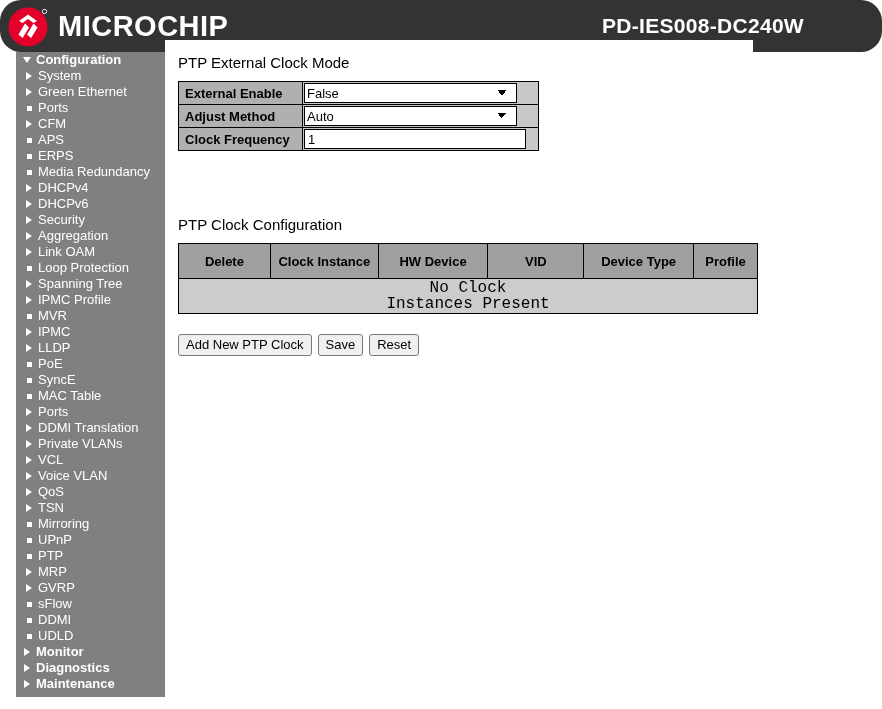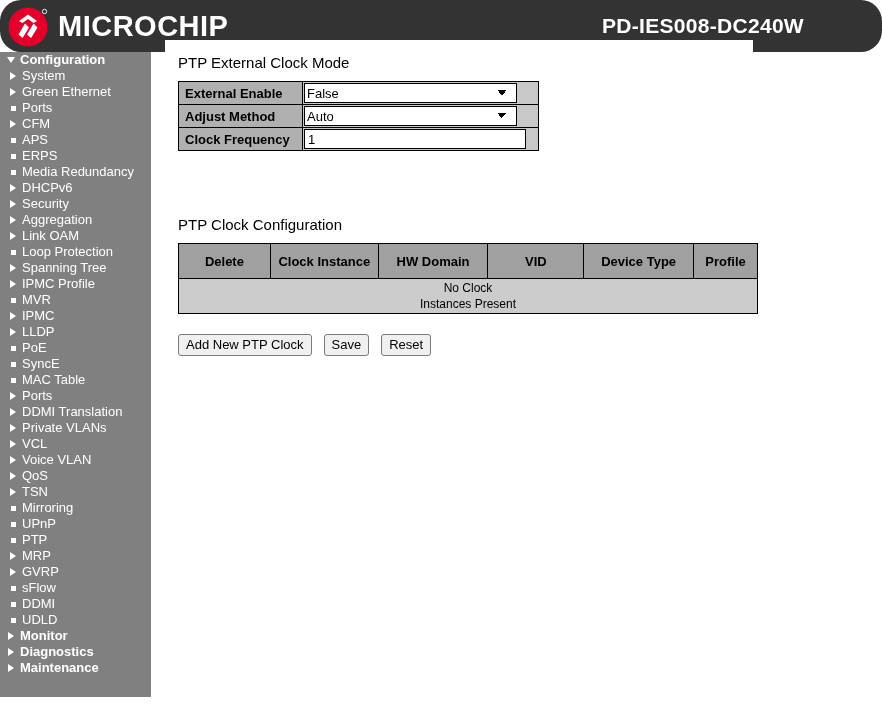--- a/index.html
+++ b/index.html
@@ -39,21 +39,21 @@
     right: 78px; top: 14px;
     color: #ffffff;
     font-size: 21px;
     font-weight: bold;
     letter-spacing: 0.3px;
   }
 
   
   #sidebar {
     position: absolute;
-    left: 0; top: 52px;
+    left: 16px; top: 52px;
     width: 151px; height: 645px;
     background: #808080;
     overflow: hidden;
   }
   .nav-item {
     position: relative;
     height: 16px;
     line-height: 16px;
     color: #ffffff;
     font-size: 13px;
@@ -185,34 +185,35 @@
     color: #000000;
     text-align: center;
     height: 35px;
     padding: 0 4px;
     line-height: 15px;
   }
   #clock-table td.empty-cell {
     background: #cccccc;
     border: 1px solid #000000;
     border-top: none;
-    font-size: 12px;
+    font-size: 16px;
     color: #000000;
     text-align: center;
     height: 34px;
     line-height: 16px;
     padding: 1px 0;
+    font-family: Liberation Mono, monospace;
   }
 
   
   #btn-row {
     position: absolute;
     left: 13px; top: 294px;
     display: flex;
-    gap: 12px;
+    gap: 6px;
   }
   button.ui-btn {
     font-size: 13px;
     font-family: "Liberation Sans", sans-serif;
     color: #000000;
     background: #f0f0f0;
     border: 1px solid #7a7a7a;
     border-radius: 3px;
     padding: 3px 7px;
     height: 22px;
@@ -243,20 +244,21 @@
 
 <nav id="sidebar">
     <div class="nav-item top withicon"><span class="arrow-d"></span><span>Configuration</span></div>
     <div class="nav-item child"><span class="arrow-r"></span><span>System</span></div>
     <div class="nav-item child"><span class="arrow-r"></span><span>Green Ethernet</span></div>
     <div class="nav-item child"><span class="bullet-sq"></span><span>Ports</span></div>
     <div class="nav-item child"><span class="arrow-r"></span><span>CFM</span></div>
     <div class="nav-item child"><span class="bullet-sq"></span><span>APS</span></div>
     <div class="nav-item child"><span class="bullet-sq"></span><span>ERPS</span></div>
     <div class="nav-item child"><span class="bullet-sq"></span><span>Media Redundancy</span></div>
+    <div class="nav-item child"><span class="arrow-r"></span><span>DHCPv4</span></div>
     <div class="nav-item child"><span class="arrow-r"></span><span>DHCPv6</span></div>
     <div class="nav-item child"><span class="arrow-r"></span><span>Security</span></div>
     <div class="nav-item child"><span class="arrow-r"></span><span>Aggregation</span></div>
     <div class="nav-item child"><span class="arrow-r"></span><span>Link OAM</span></div>
     <div class="nav-item child"><span class="bullet-sq"></span><span>Loop Protection</span></div>
     <div class="nav-item child"><span class="arrow-r"></span><span>Spanning Tree</span></div>
     <div class="nav-item child"><span class="arrow-r"></span><span>IPMC Profile</span></div>
     <div class="nav-item child"><span class="bullet-sq"></span><span>MVR</span></div>
     <div class="nav-item child"><span class="arrow-r"></span><span>IPMC</span></div>
     <div class="nav-item child"><span class="arrow-r"></span><span>LLDP</span></div>
@@ -304,21 +306,21 @@
       </tbody>
   </table>
 
   <h1 class="page-title" id="title-clockcfg">PTP Clock Configuration</h1>
 
   <table id="clock-table">
     <thead>
       <tr id="clock-head-row">
           <th style="width: 92px;">Delete</th>
           <th style="width: 108px;">Clock Instance</th>
-          <th style="width: 110px;">HW Domain</th>
+          <th style="width: 110px;">HW Device</th>
           <th style="width: 96px;">VID</th>
           <th style="width: 110px;">Device Type</th>
           <th style="width: 64px;">Profile</th>
         </tr>
     </thead>
     <tbody>
       <tr>
         <td class="empty-cell" colspan="6">
           <div>No Clock</div>
           <div>Instances Present</div>

